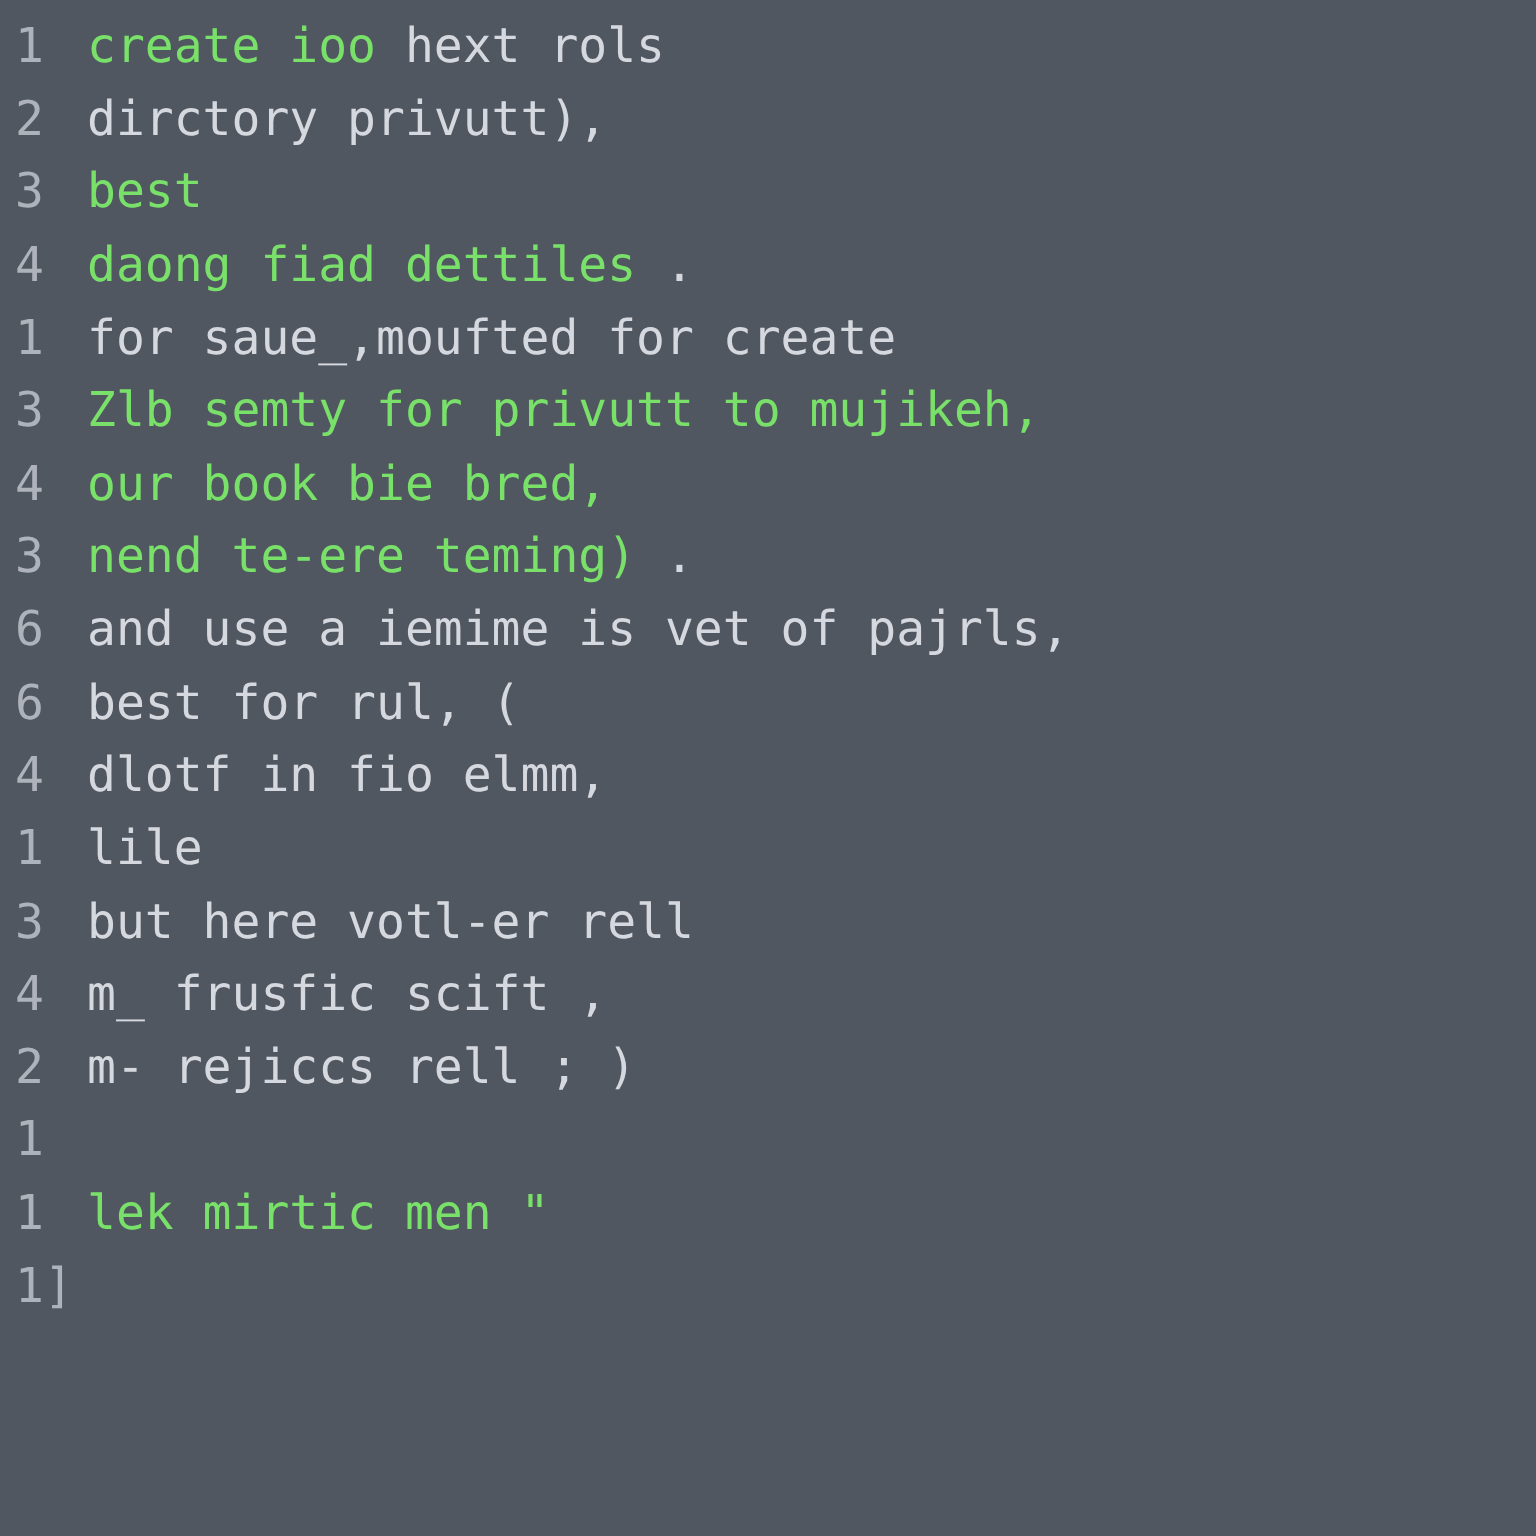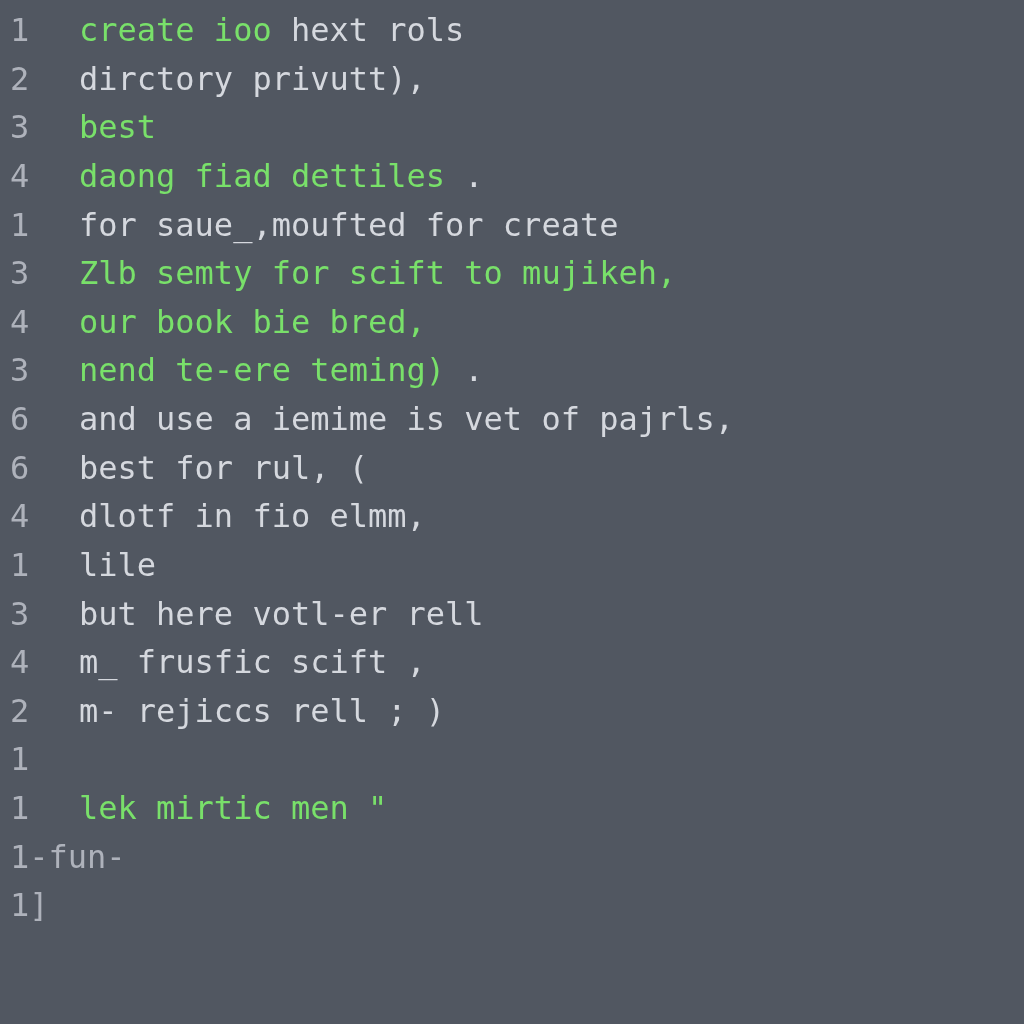--- a/index.html
+++ b/index.html
@@ -24,44 +24,43 @@
   .gutter {
     width: 48px;
     text-align: left;
     padding-left: 10px;
     color: #aeb2bb;
     flex: 0 0 auto;
     user-select: none;
   }
   .code {
     flex: 1 1 auto;
-    margin-left: 21px;
   }
   .kw   { color: #79e06a; }   
   .txt  { color: #d5d8de; }   
 </style>
 </head>
 <body>
 
 <div class="editor" id="editor">
     <div class="line"><span class="gutter">1</span><span class="code"><span class="kw">create ioo</span><span class="txt"> hext rols</span></span></div>
     <div class="line"><span class="gutter">2</span><span class="code"><span class="txt">dirctory privutt),</span></span></div>
     <div class="line"><span class="gutter">3</span><span class="code"><span class="kw">best</span></span></div>
     <div class="line"><span class="gutter">4</span><span class="code"><span class="kw">daong fiad dettiles</span><span class="txt"> .</span></span></div>
     <div class="line"><span class="gutter">1</span><span class="code"><span class="txt">for saue_,moufted for create</span></span></div>
     <div class="line"><span class="gutter"></span><span class="code"><span class="txt"></span></span></div>
-    <div class="line"><span class="gutter">3</span><span class="code"><span class="kw">Zlb semty for scift to mujikeh,</span></span></div>
+    <div class="line"><span class="gutter">3</span><span class="code"><span class="kw">Zlb semty for privutt to mujikeh,</span></span></div>
     <div class="line"><span class="gutter">4</span><span class="code"><span class="kw">our book bie bred,</span></span></div>
     <div class="line"><span class="gutter">3</span><span class="code"><span class="kw">nend te-ere teming)</span><span class="txt"> .</span></span></div>
     <div class="line"><span class="gutter"></span><span class="code"><span class="txt"></span></span></div>
     <div class="line"><span class="gutter">6</span><span class="code"><span class="txt">and use a iemime is vet of pajrls,</span></span></div>
     <div class="line"><span class="gutter">6</span><span class="code"><span class="txt">best for rul, (</span></span></div>
     <div class="line"><span class="gutter">4</span><span class="code"><span class="txt">dlotf in fio elmm,</span></span></div>
     <div class="line"><span class="gutter">1</span><span class="code"><span class="txt">lile</span></span></div>
     <div class="line"><span class="gutter"></span><span class="code"><span class="txt"></span></span></div>
     <div class="line"><span class="gutter">3</span><span class="code"><span class="txt">but here votl-er rell</span></span></div>
     <div class="line"><span class="gutter">4</span><span class="code"><span class="txt">m_ frusfic scift ,</span></span></div>
     <div class="line"><span class="gutter">2</span><span class="code"><span class="txt">m- rejiccs rell ; )</span></span></div>
     <div class="line"><span class="gutter">1</span><span class="code"><span class="txt"></span></span></div>
     <div class="line"><span class="gutter">1</span><span class="code"><span class="kw">lek mirtic men "</span></span></div>
-    <div class="line"><span class="gutter" style="width: auto;">1-fun-</span><span class="code"><span class="txt"></span></span></div>
+    <div class="line"><span class="code"><span class="txt"></span></span></div>
     <div class="line"><span class="gutter" style="width: auto;">1]</span><span class="code"><span class="txt"></span></span></div>
   </div>
 
 </body></html>

